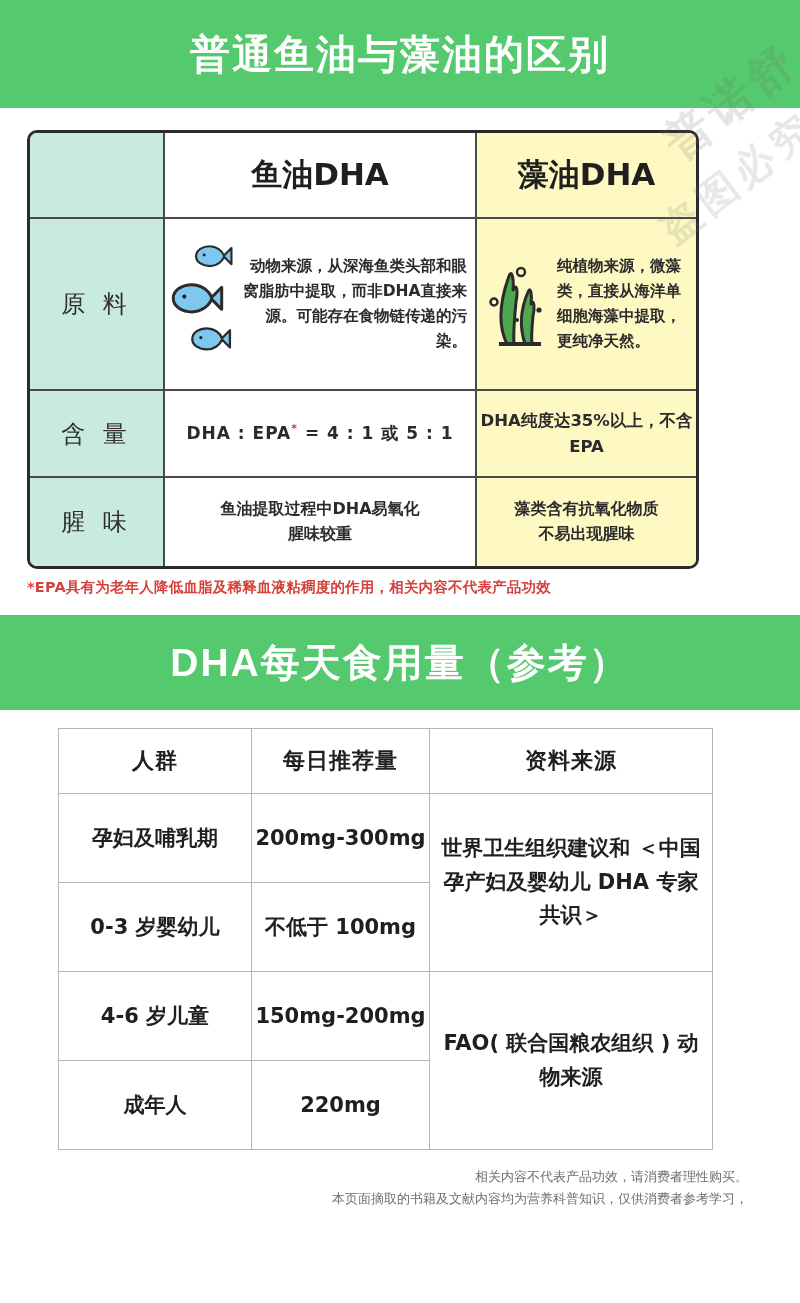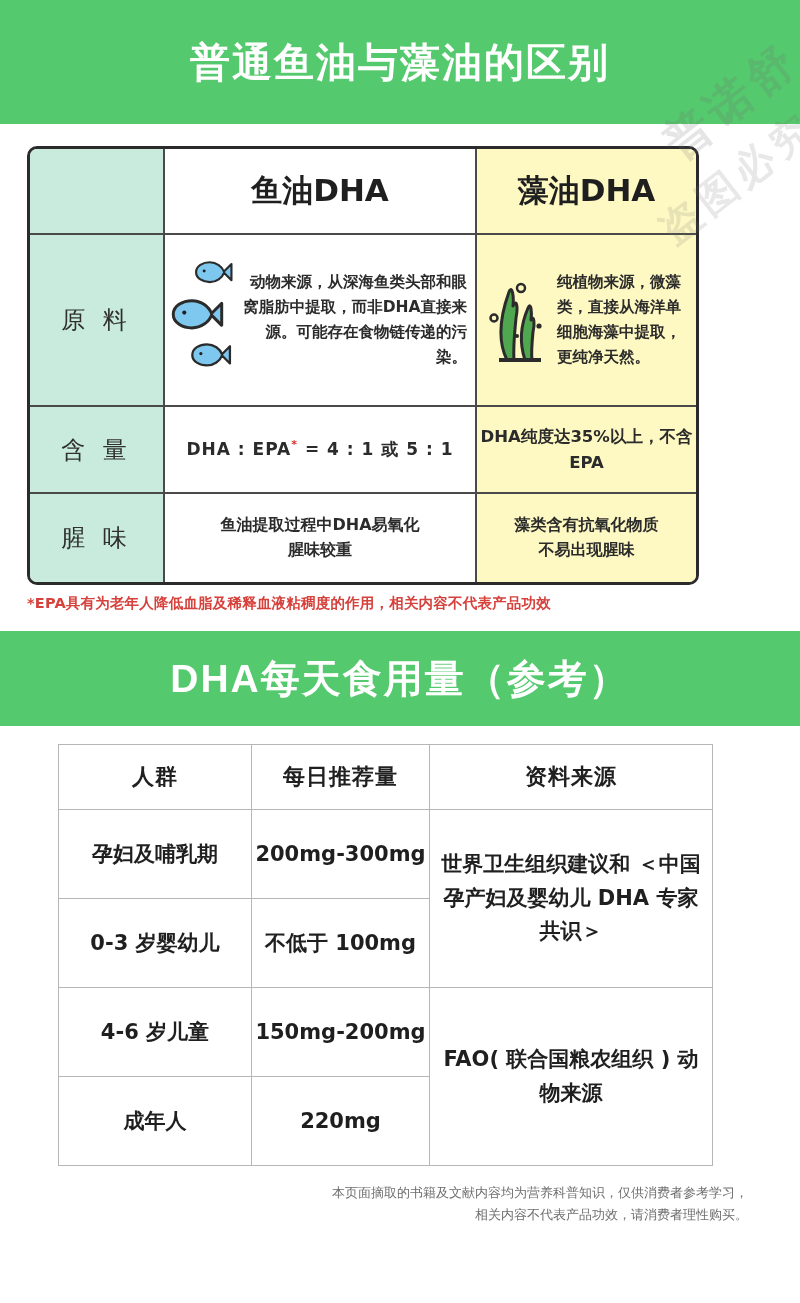--- a/index.html
+++ b/index.html
@@ -14,21 +14,21 @@
 
   
   .banner{
     width:800px;
     background:#55c96e;
     display:flex;
     align-items:center;
     justify-content:center;
     box-sizing:border-box;
   }
-  .banner-1{height:124px;}
+  .banner-1{height:108px;}
   .banner-2{height:95px;}
   .banner-title{
     color:#ffffff;
     font-weight:bold;
     font-size:40px;
     letter-spacing:2px;
     line-height:1;
     white-space:nowrap;
   }
   .banner-2 .banner-title{font-size:39px;}
@@ -307,18 +307,18 @@
         </tr>
         <tr>
           <td>成年人</td>
           <td>220mg</td>
         </tr>
       </tbody>
         </table>
     </div>
 
     <div class="disclaimer">
+      <div>相关内容不代表产品功效，请消费者理性购买。</div>
       <div>本页面摘取的书籍及文献内容均为营养科普知识，仅供消费者参考学习，</div>
-      <div>相关内容不代表产品功效，请消费者理性购买。</div>
     </div>
   </div>
 
 </div>
 
 </body></html>

